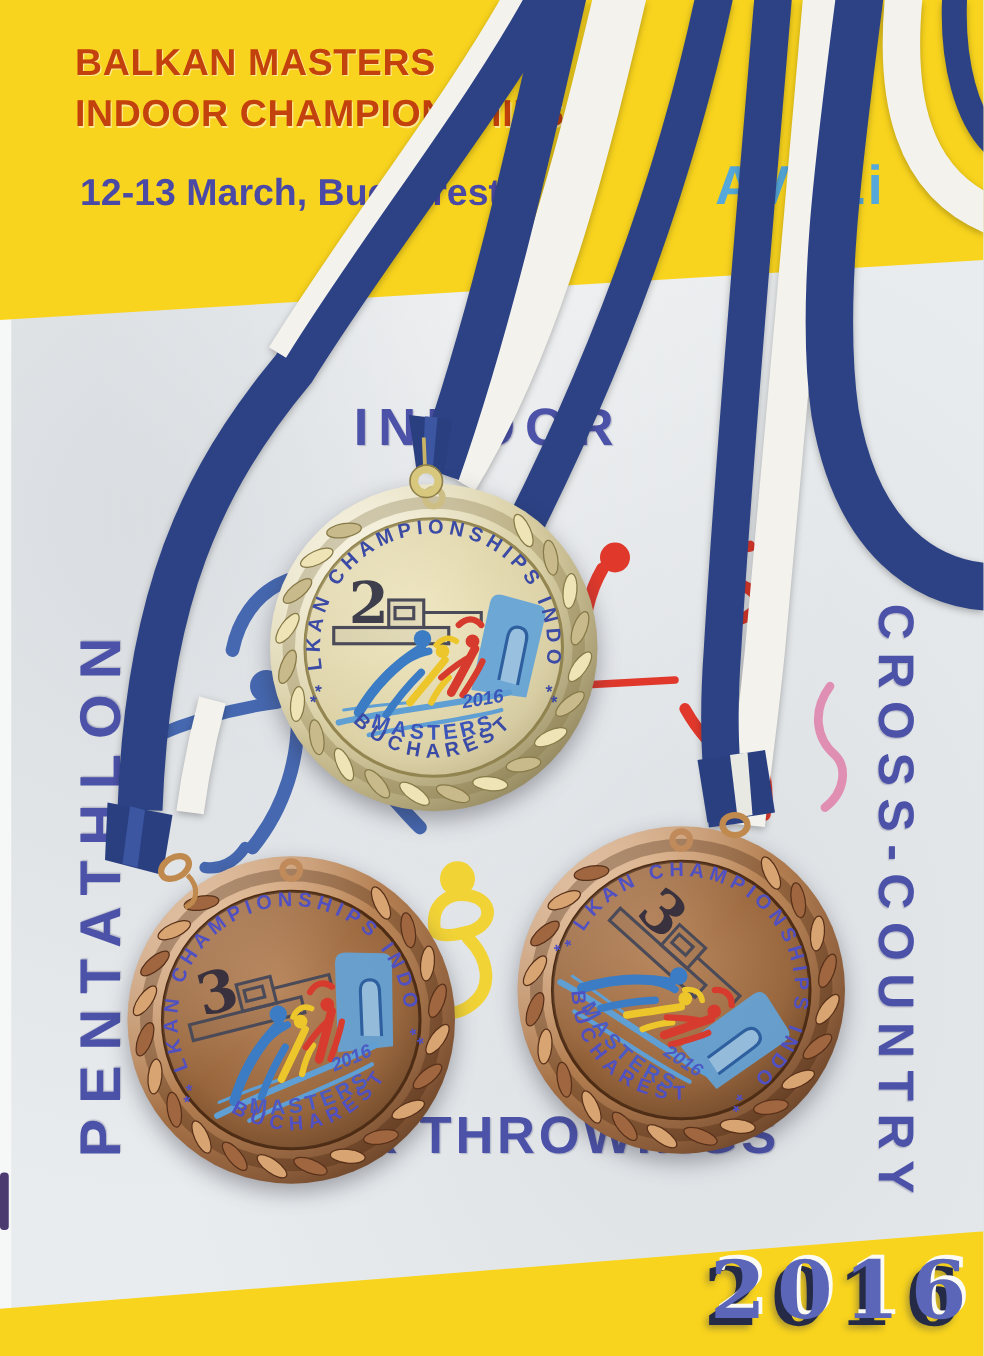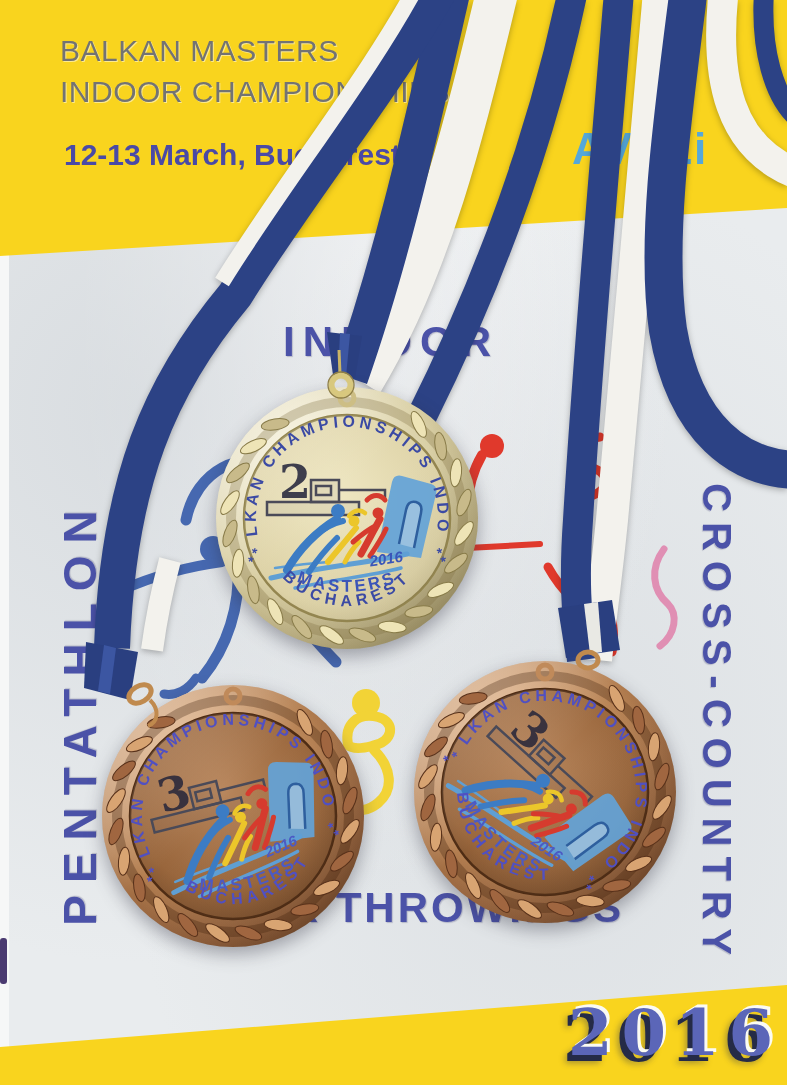--- a/index.html
+++ b/index.html
@@ -14,21 +14,21 @@
       radial-gradient(ellipse at 72% 72%, rgba(205,210,215,.45), transparent 55%),
       radial-gradient(ellipse at 48% 30%, rgba(255,255,255,.85), transparent 52%),
       #e9ecee;}
   .left-sliver{left:0;top:0;width:9px;height:1085px;background:#f6f7f7;}
   .band-top{left:0;top:0;width:787px;height:310px;background:#f9d41e;
     clip-path:polygon(0 0,787px 0,787px 208px,0 256px);}
   .band-bottom{left:0;top:960px;width:787px;height:125px;background:#f9d41e;
     clip-path:polygon(0 87px,787px 25px,787px 125px,0 125px);}
 
   
-  .banner-title{left:60px;top:30px;color:#737373;font-weight:400;font-size:30px;
+  .banner-title{left:60px;top:30px;color:#c2410c;font-weight:700;font-size:30px;
     line-height:1.38;letter-spacing:.5px;text-shadow:1px 1px 0 rgba(255,255,255,.5);}
   .banner-date{left:64px;top:138px;color:#4a4aa6;font-weight:700;font-size:30px;}
   .banner-logo{left:572px;top:124px;color:#55a8da;font-weight:700;font-size:44px;letter-spacing:2px;}
 
   
   .word{color:#4b52a8;font-weight:700;text-shadow:1px 1px 1px rgba(20,20,80,.22);white-space:nowrap;}
   .word-indoor{left:283px;top:318px;font-size:42px;letter-spacing:8px;}
   .word-pent{left:80px;top:712px;font-size:46px;letter-spacing:12px;transform:translate(-50%,-50%) rotate(-90deg);}
   .word-cross{left:716px;top:724px;font-size:40px;letter-spacing:10px;transform:translate(-50%,-50%) rotate(90deg);}
   .word-throw{left:252px;top:884px;font-size:42px;letter-spacing:3px;}

